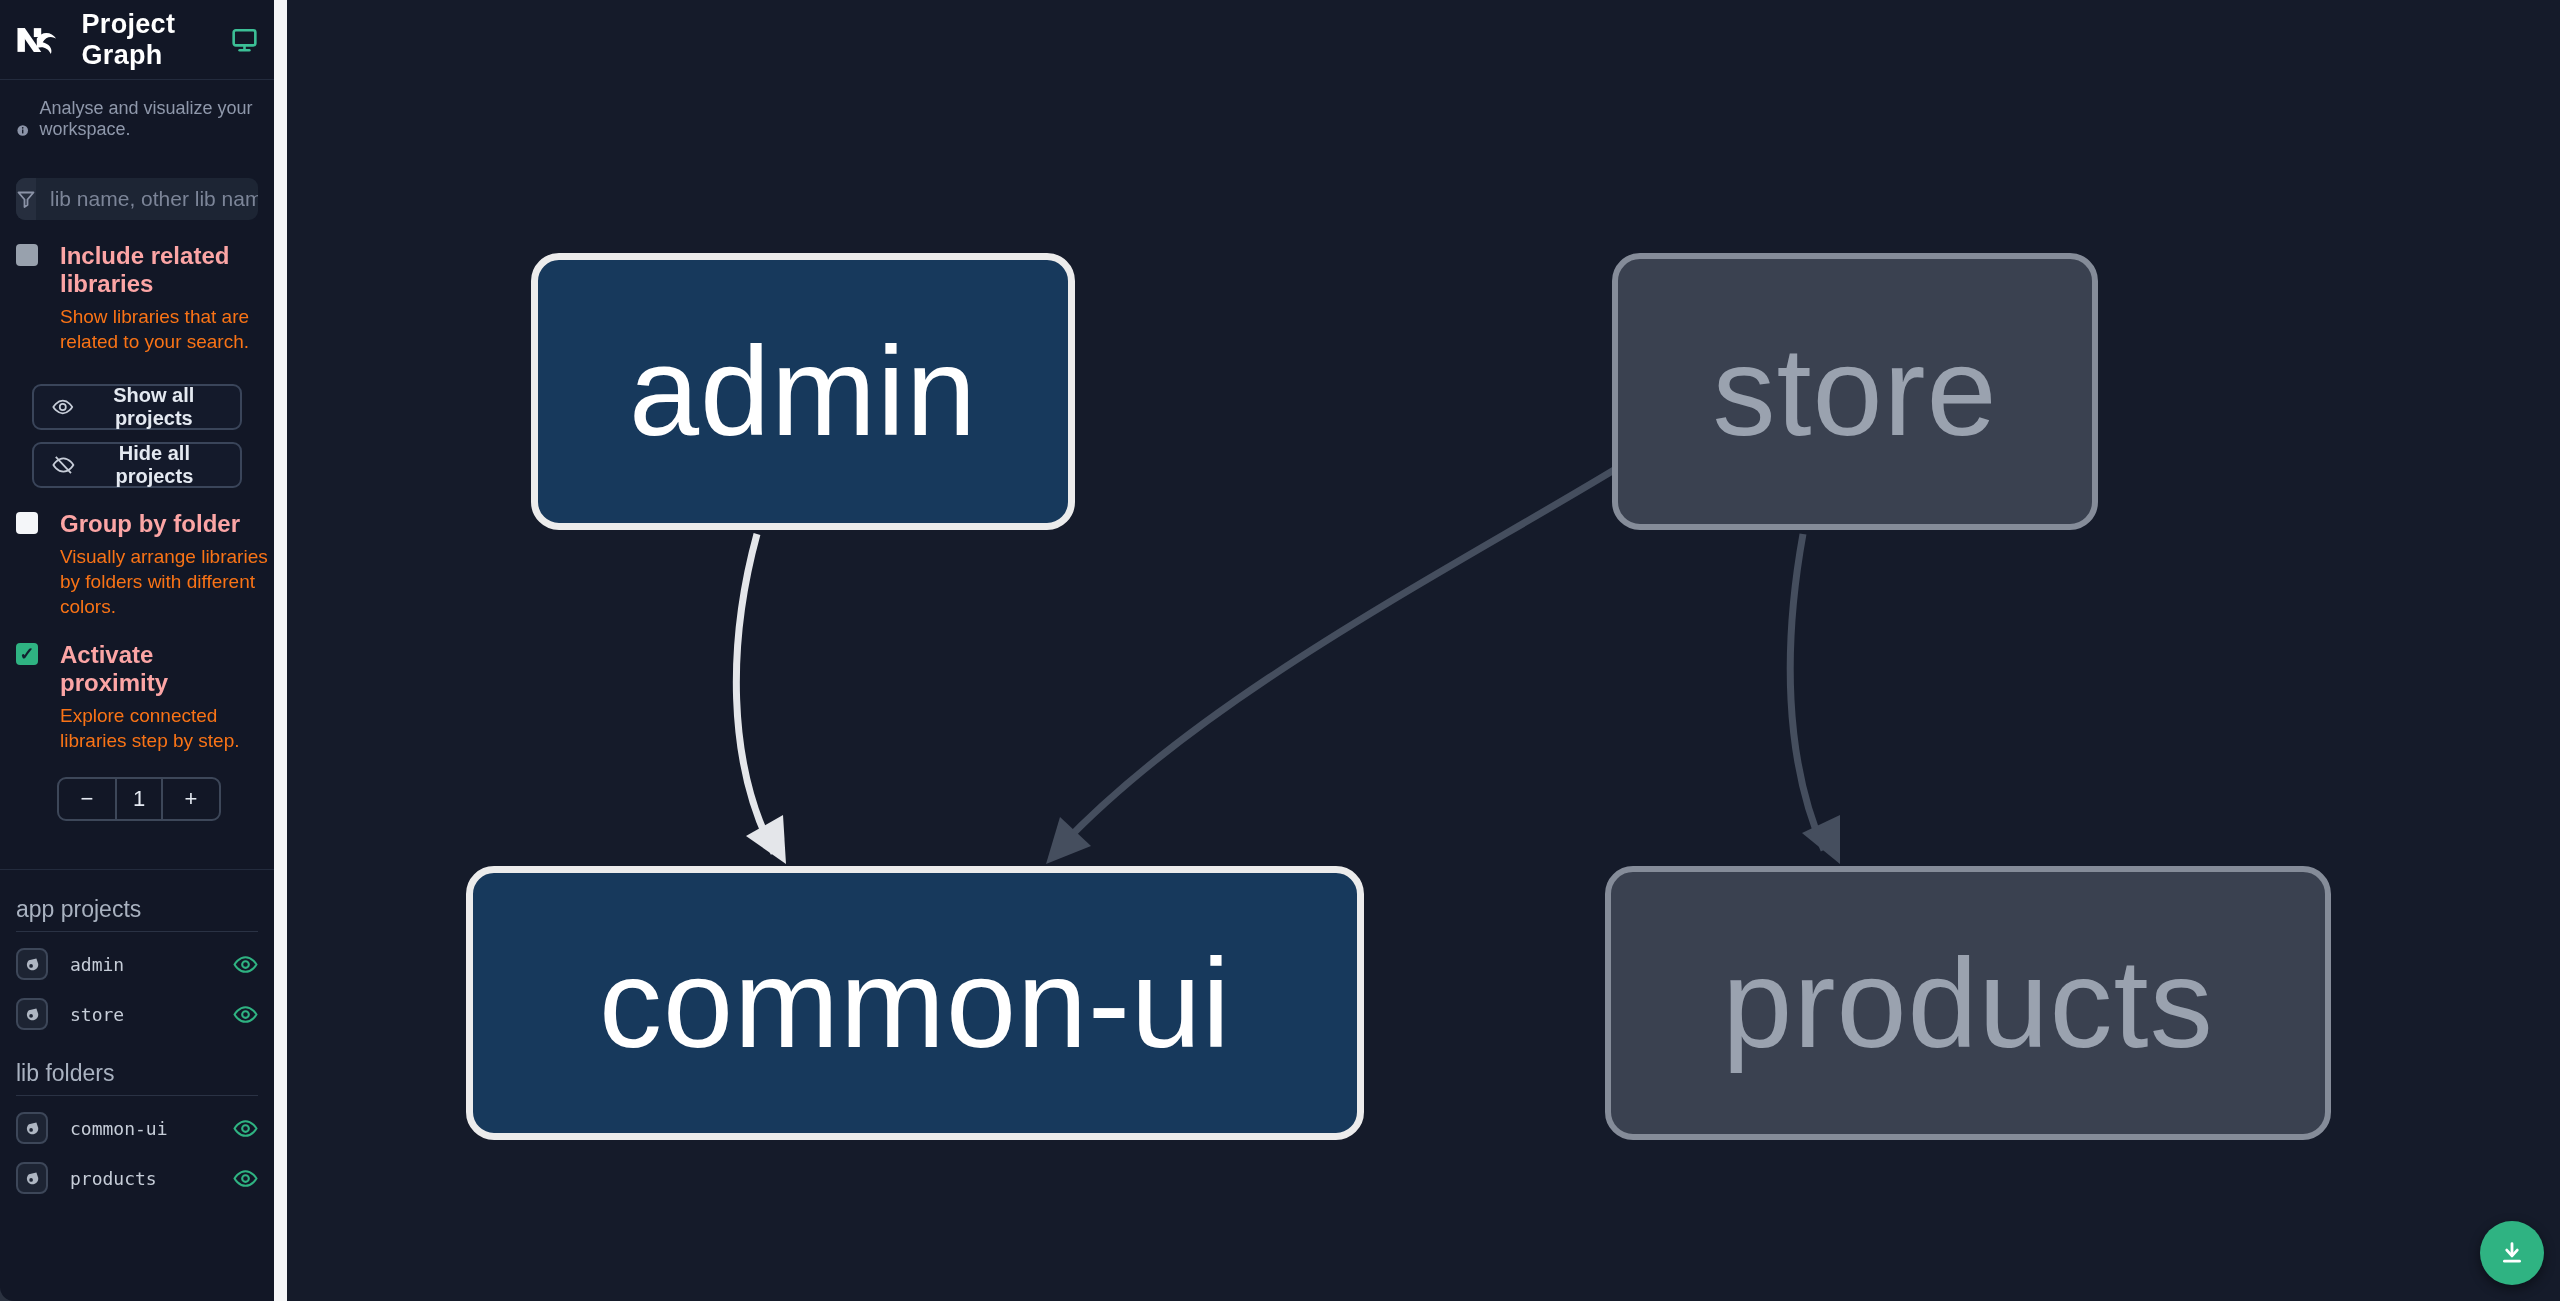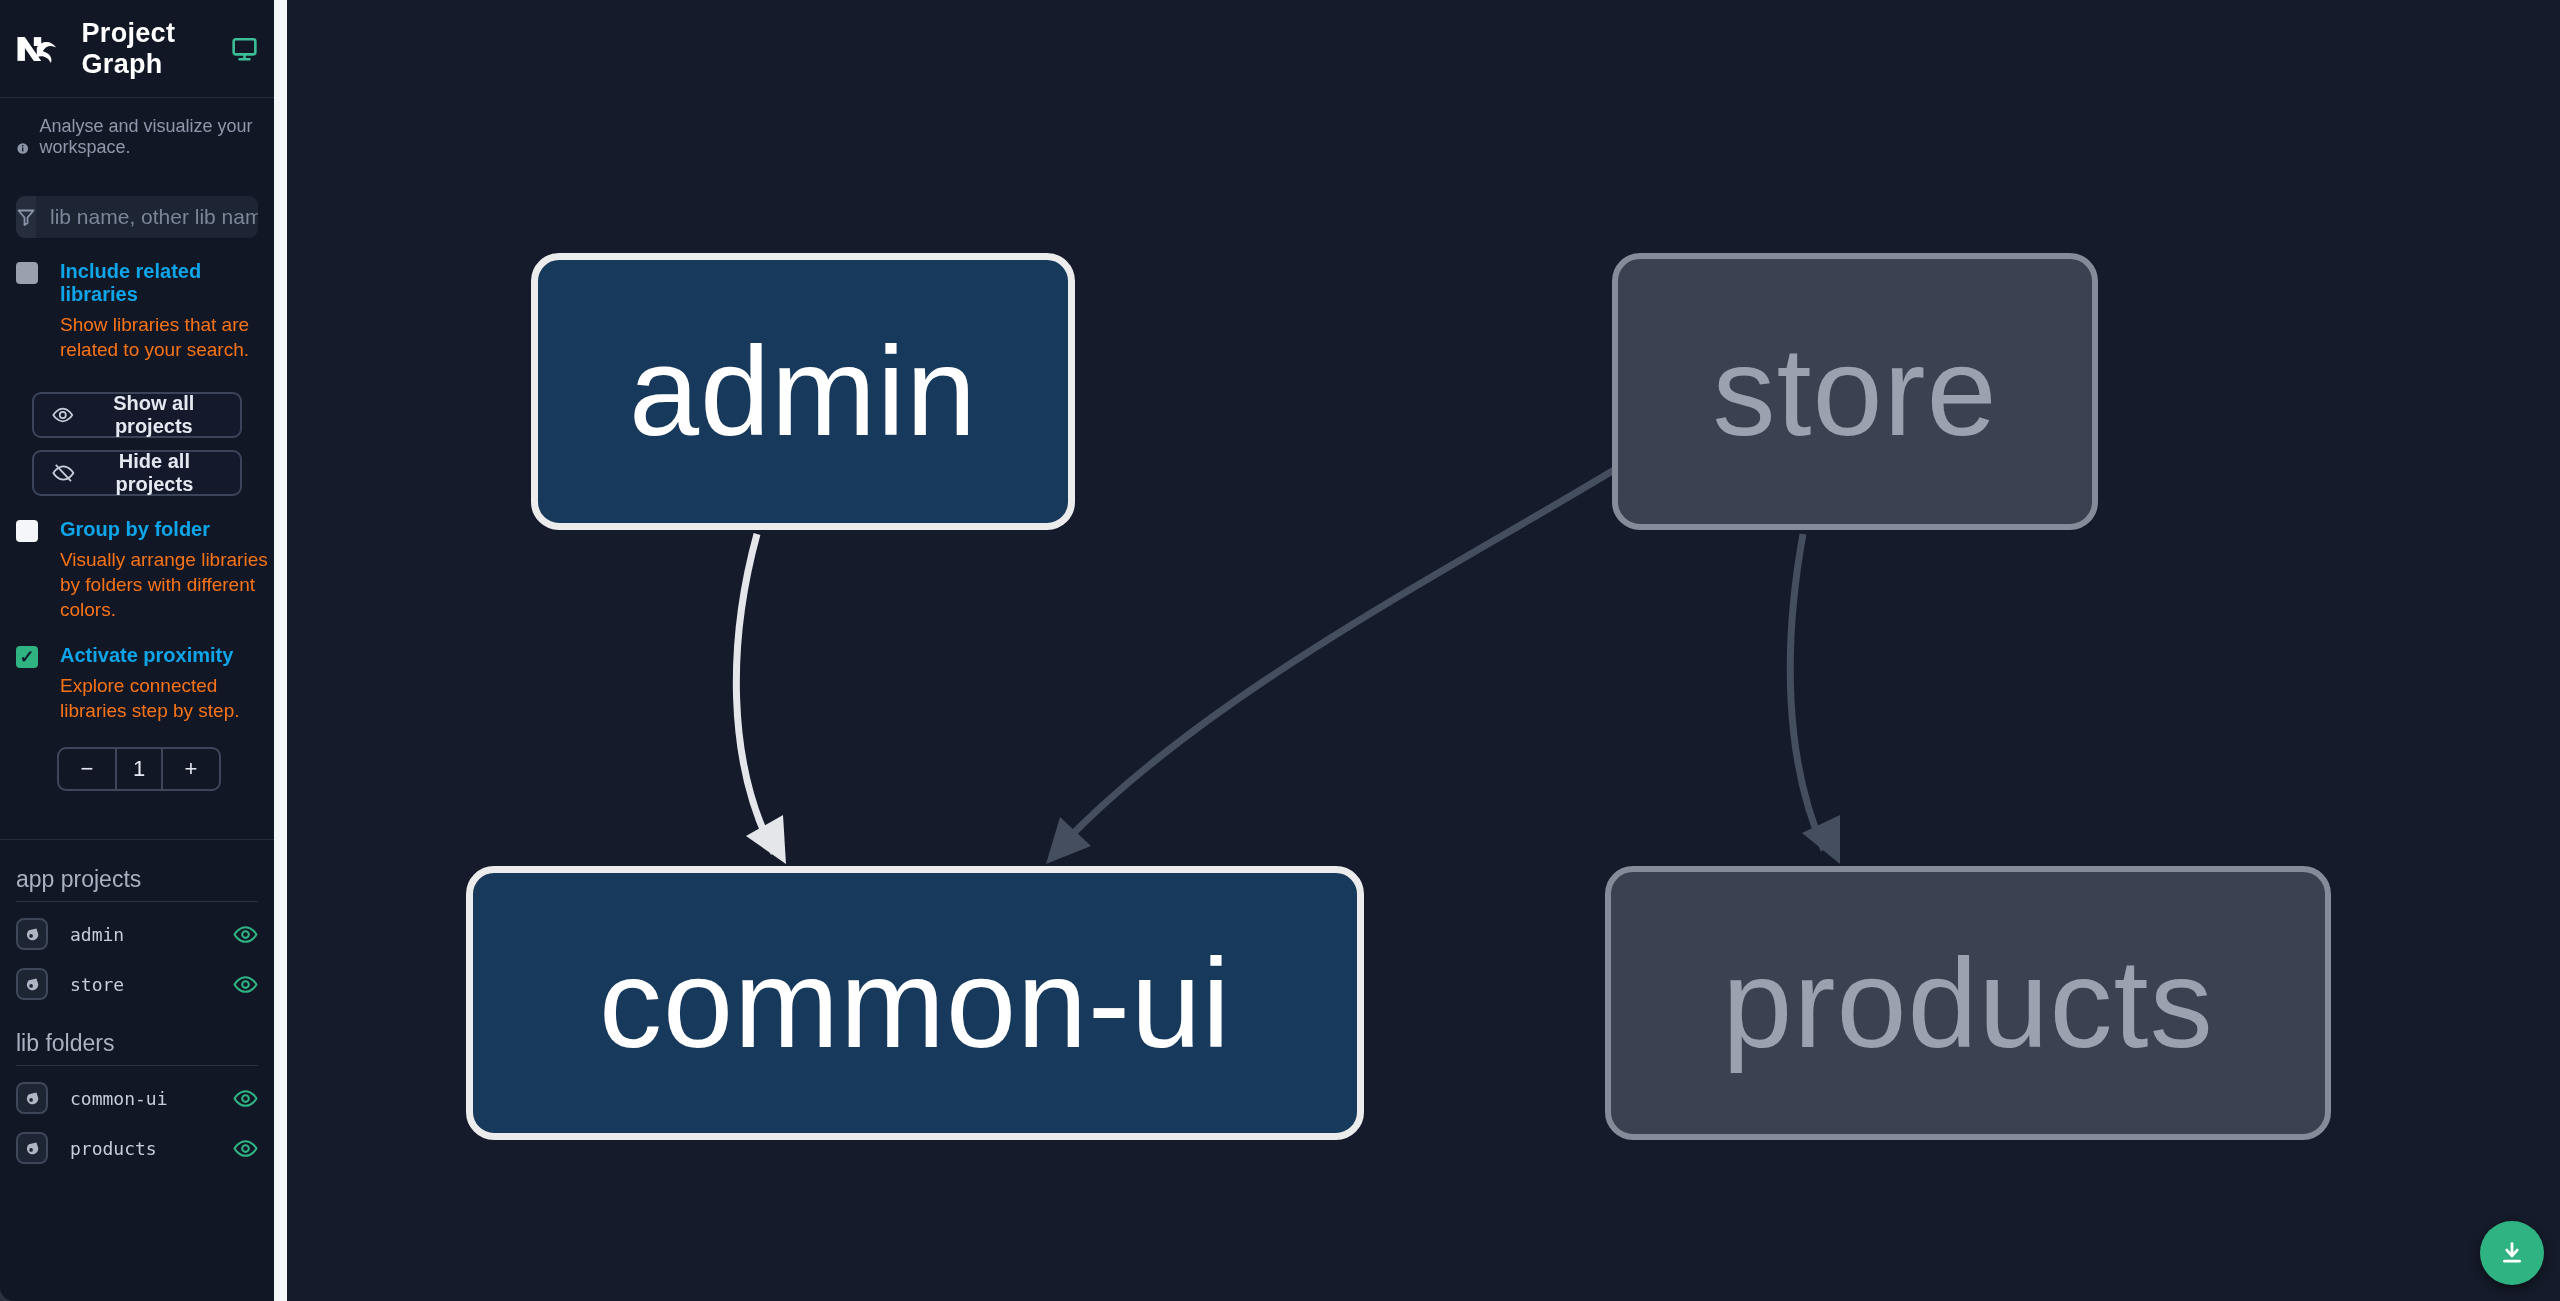--- a/index.html
+++ b/index.html
@@ -24,41 +24,41 @@
   .node-admin{left:531px;top:253px;width:544px;height:277px;}
   .node-store{left:1612px;top:253px;width:486px;height:277px;}
   .node-common-ui{left:466px;top:866px;width:898px;height:274px;}
   .node-products{left:1605px;top:866px;width:726px;height:274px;}
 
   
   .sidebar{position:absolute;left:0;top:0;width:274px;height:1301px;background:#121726;
            z-index:5;border-bottom-left-radius:14px;color:#dfe4ec;}
   .resizer{position:absolute;left:274px;top:0;width:13px;height:1301px;background:#f5f6f7;z-index:6;cursor:col-resize;}
 
-  .sb-header{height:98px;display:flex;align-items:center;padding:0 16px;border-bottom:1px solid #232b3d;box-sizing:border-box;}
+  .sb-header{height:80px;display:flex;align-items:center;padding:0 16px;border-bottom:1px solid #232b3d;box-sizing:border-box;}
   .sb-title{font-size:27px;font-weight:700;color:#fff;margin:0 0 0 24px;letter-spacing:.3px;}
   .monitor{margin-left:14px;display:flex;}
 
   .tagline{display:flex;align-items:flex-end;gap:10px;padding:0 16px;margin-top:18px;}
   .tagline span{font-size:18px;color:#8f98ab;}
 
   .searchbox{margin:38px 16px 0;height:42px;display:flex;align-items:stretch;background:#1d2534;
              border-radius:9px;overflow:hidden;}
   .searchbox .funnel{width:46px;display:flex;align-items:center;justify-content:center;background:#262e3e;}
   .searchbox input{flex:1;border:0;outline:0;background:transparent;color:#cfd6e2;font-size:21px;
                    padding:0 14px;font-family:"Liberation Sans",sans-serif;}
   .searchbox input::placeholder{color:#7c8598;}
 
   .opt{padding:0 16px;margin-top:22px;position:relative;}
   .opt .box{position:absolute;left:16px;top:2px;width:22px;height:22px;border-radius:4px;}
   .box.gray{background:#98a1ad;}
   .box.white{background:#f4f6f9;}
   .box.teal{background:#2fb382;color:#122030;font-size:18px;font-weight:700;
             display:flex;align-items:center;justify-content:center;}
-  .opt .lab{margin-left:44px;font-size:20px;font-weight:700;color:#0ea5e9;}
+  .opt .lab{margin-left:44px;font-size:24px;font-weight:700;color:#fca5a5;}
   .opt .desc{margin-left:44px;margin-top:6px;font-size:19px;line-height:25px;color:#f97316;width:214px;}
 
   .sb-btn{margin:12px 32px 0;height:46px;display:flex;align-items:center;gap:12px;padding:0 18px;
           background:#141a2b;border:2px solid #3a455a;border-radius:9px;box-sizing:border-box;cursor:pointer;}
   .sb-btn:first-of-type{margin-top:30px;}
   .sb-btn span{font-size:20px;font-weight:700;color:#e4e9f1;}
 
   .stepper{margin:24px 0 0 57px;display:flex;width:160px;height:40px;border:2px solid #3d4759;
            border-radius:9px;overflow:hidden;box-sizing:content-box;}
   .stepper>*{flex:1;display:flex;align-items:center;justify-content:center;font-size:22px;color:#e4e9f1;

